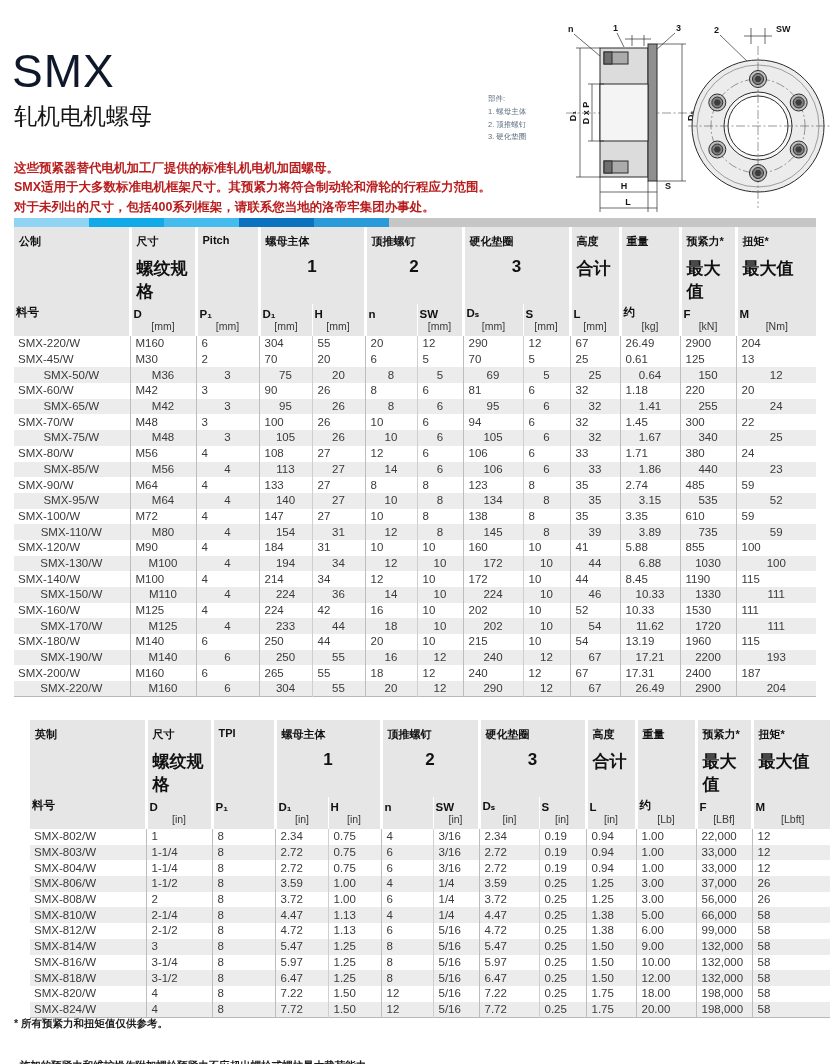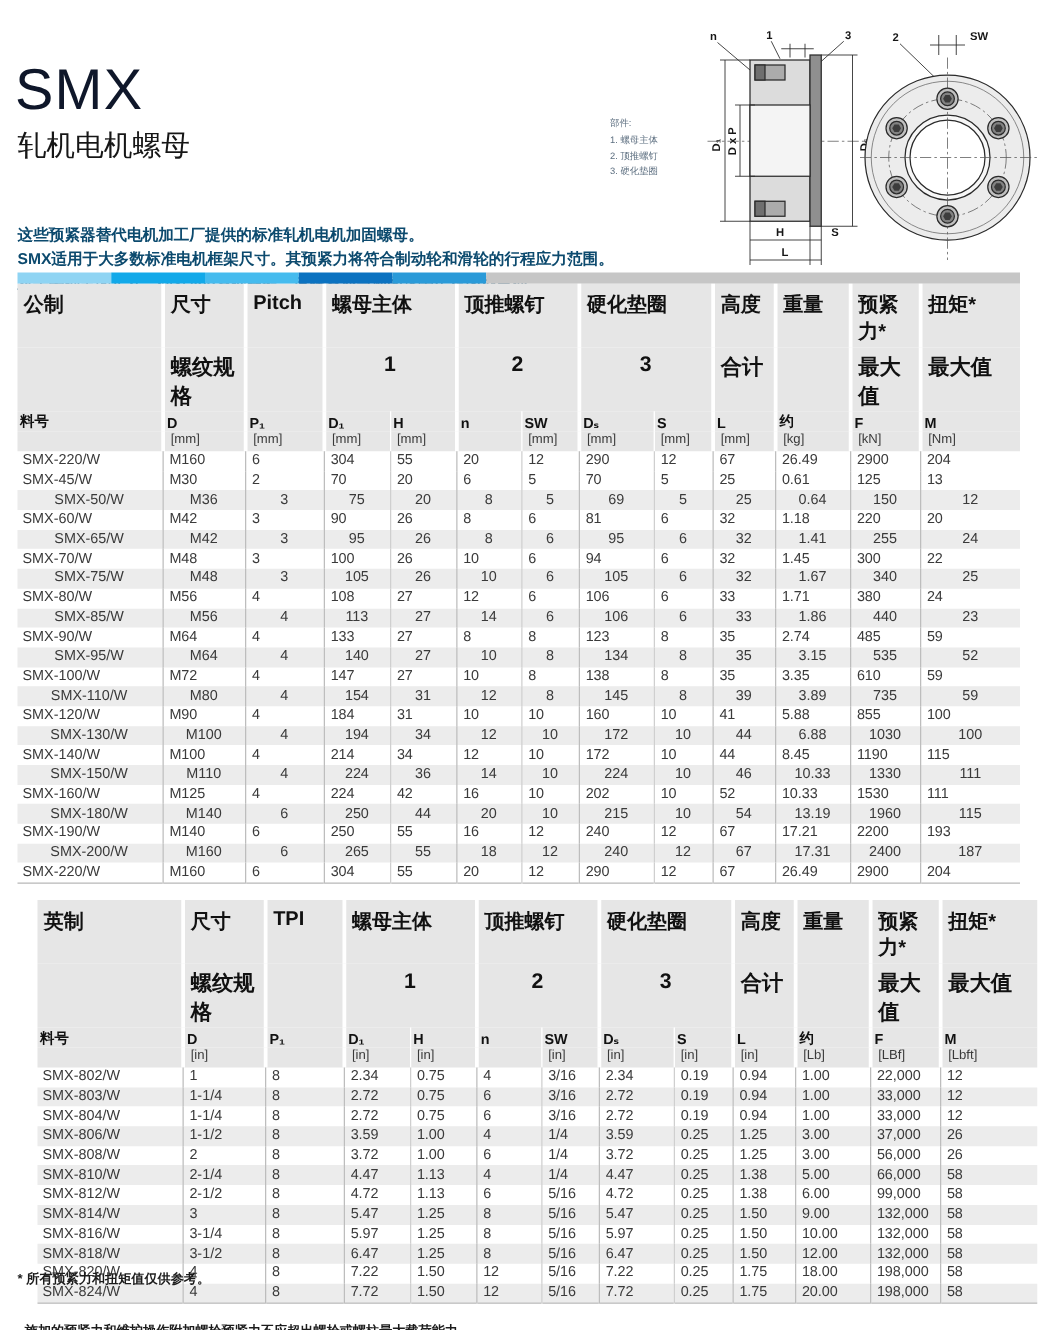--- a/index.html
+++ b/index.html
@@ -1,21 +1,21 @@
 <!DOCTYPE html>
 <html><head>
 <meta charset="utf-8">
 <style>
   html,body{margin:0;padding:0;background:#fff;}
   .page{position:relative;width:830px;height:1064px;background:#fff;overflow:hidden;
         font-family:"Liberation Sans","DejaVu Sans",sans-serif;color:#1a1a1a;}
   
   .title{position:absolute;left:12px;top:44px;font-size:46px;font-weight:300;letter-spacing:1px;color:#0f172a;}
   .subtitle{position:absolute;left:14px;top:101px;font-size:23px;font-weight:400;color:#161616;}
-  .desc{position:absolute;left:14px;top:159px;font-size:12.5px;font-weight:600;line-height:1.55;color:#0c4a6e;margin-top:20px;}
+  .desc{position:absolute;left:14px;top:159px;font-size:12.5px;font-weight:600;line-height:1.55;color:#b91c1c;}
   
   .legend{position:absolute;left:488px;top:93px;font-size:7.5px;line-height:1.7;color:#5d6f80;}
   svg text{font-family:"Liberation Sans","DejaVu Sans",sans-serif;}
   .dimlbl{font-size:9px;font-weight:700;fill:#161616;}
   .dimln{stroke:#2b2b2b;stroke-width:0.7;fill:none;}
   .cl{stroke:#555;stroke-width:0.6;stroke-dasharray:9 2.5 2 2.5;fill:none;}
   .outline{stroke:#2b2b2b;stroke-width:1;}
   
   .bar{position:absolute;left:14px;top:218px;width:802px;height:9px;display:flex;}
   .bar .seg{height:100%;width:75px;}
@@ -24,24 +24,24 @@
   table{border-collapse:collapse;table-layout:fixed;width:802px;font-size:11.5px;
         border-bottom:1px solid #b8b8b8;}
   col.w0{width:116px}col.w1{width:66px}col.w2{width:63px}col.w3{width:53px}col.w4{width:53px}
   col.w5{width:52px}col.w6{width:46px}col.w7{width:60px}col.w8{width:47px}col.w9{width:50px}
   col.w10{width:60px}col.w11{width:56px}col.w12{width:80px}
   th{font-weight:700;text-align:left;color:#111;}
   thead th{background:#e6e6e6;}
   td{color:#3a3a3a;}
   .mtable{position:absolute;left:14px;top:227px;}
   .itable{position:absolute;left:30px;top:720px;}
-  tr.hr1 th{font-size:16px;padding:7px 5px 2px;height:17px;vertical-align:top;}
+  tr.hr1 th{font-size:11px;padding:7px 5px 2px;height:17px;vertical-align:top;}
   tr.hr2 th{font-size:17px;padding:4px 5px 1px;height:14px;vertical-align:top;margin-top:39px;}
   tr.hr3 th{font-size:11.5px;padding:1px 2px 0;height:12px;vertical-align:bottom;}
-  tr.hr4 th{font-weight:400;color:#3a3a3a;font-size:10.5px;padding:0 5px 4px;height:11px;vertical-align:top;}
+  tr.hr4 th{font-weight:400;color:#3a3a3a;font-size:10.5px;padding:0 5px 4px;height:11px;vertical-align:top;text-align:center;}
   thead th.gs{border-left:3px solid #fff;}
   tr.hr3 th.is,tr.hr4 th.is{border-left:1px solid #fff;}
   tbody td{height:15.7px;box-sizing:border-box;padding:0 5px;vertical-align:middle;line-height:13px;}
   tbody td.gs{border-left:1px solid #bdbdbd;}
   tbody td.is{border-left:1px solid #cfcfcf;}
   td.c0,th.c0{padding-left:4px;}
   .ctr{text-align:center;}
   .mtable tbody tr:nth-child(2n+3){background:#ececec;text-align:center;}
   .itable tbody tr:nth-child(even){background:#ececec;}
   
@@ -513,20 +513,35 @@
           <td class="gs">16</td>
           <td class="is">10</td>
           <td class="gs">202</td>
           <td class="is">10</td>
           <td class="gs">52</td>
           <td class="gs">10.33</td>
           <td class="gs">1530</td>
           <td class="gs">111</td>
         </tr>
         <tr>
+          <td class="c0">SMX-170/W</td>
+          <td class="gs">M125</td>
+          <td class="gs">4</td>
+          <td class="gs">233</td>
+          <td class="is">44</td>
+          <td class="gs">18</td>
+          <td class="is">10</td>
+          <td class="gs">202</td>
+          <td class="is">10</td>
+          <td class="gs">54</td>
+          <td class="gs">11.62</td>
+          <td class="gs">1720</td>
+          <td class="gs">111</td>
+        </tr>
+        <tr>
           <td class="c0">SMX-180/W</td>
           <td class="gs">M140</td>
           <td class="gs">6</td>
           <td class="gs">250</td>
           <td class="is">44</td>
           <td class="gs">20</td>
           <td class="is">10</td>
           <td class="gs">215</td>
           <td class="is">10</td>
           <td class="gs">54</td>

